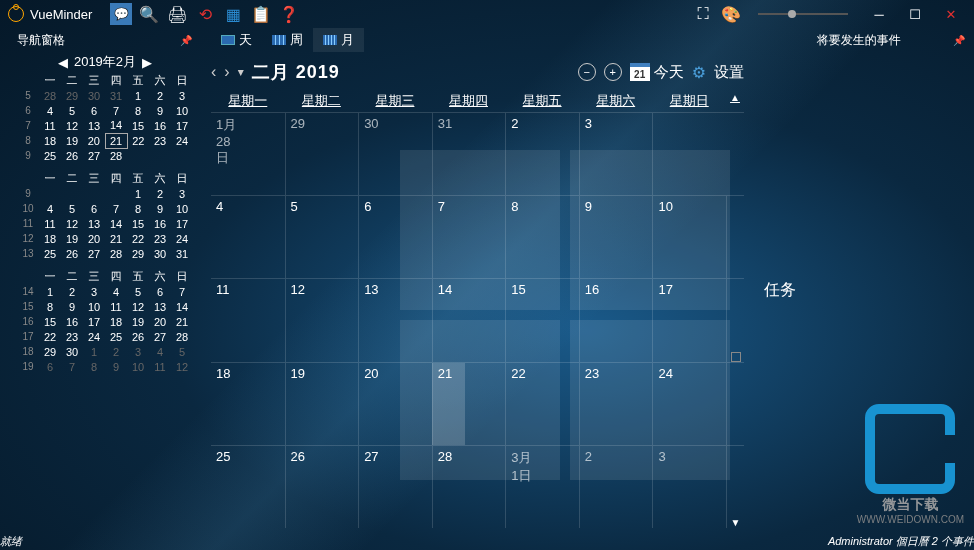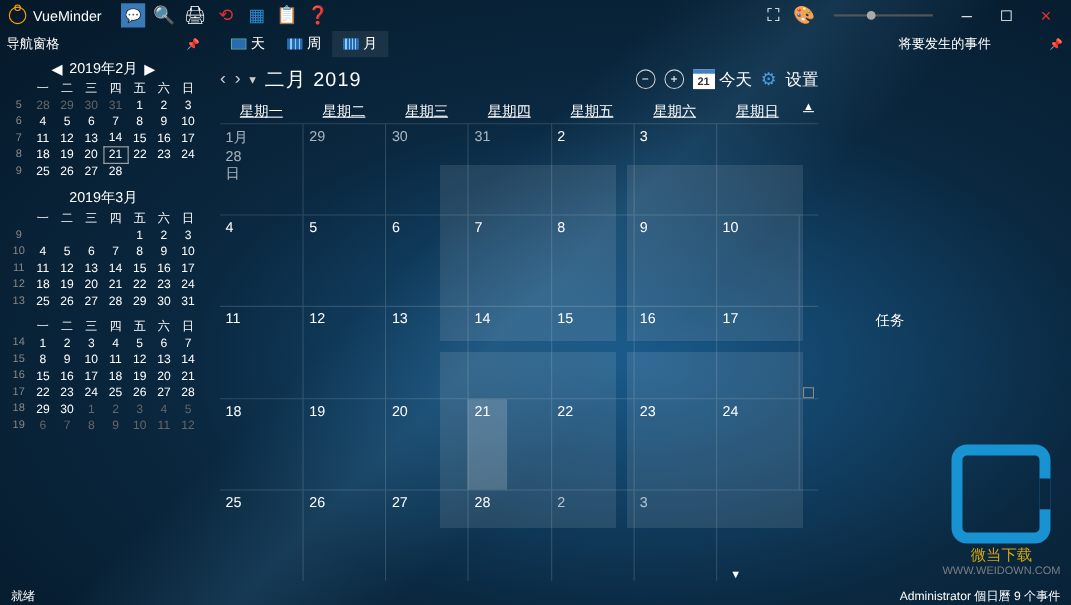--- a/index.html
+++ b/index.html
@@ -16,21 +16,21 @@
 .titlebar{display:flex;align-items:center;height:28px;padding:0 8px;gap:6px;}
 .logo{width:16px;height:16px;border-radius:50%;border:1.5px solid #ffa500;position:relative;}
 .logo::after{content:"";position:absolute;top:-3px;left:4px;width:4px;height:4px;border:1px solid #ffa500;border-radius:50%;}
 .title{font-size:13px;flex:0 0 auto;margin-right:12px;}
 .tb-ico{width:22px;height:22px;display:inline-flex;align-items:center;justify-content:center;cursor:pointer;font-size:16px;}
 .tb-spacer{flex:1;}
 .slider{width:90px;height:2px;background:#555;position:relative;margin:0 10px;}
 .slider::after{content:"";position:absolute;width:8px;height:8px;background:#aaa;border-radius:50%;top:-3px;left:30px;}
 .winbtn{width:30px;display:inline-flex;justify-content:center;cursor:pointer;font-size:13px;}
 .close{color:#e03030;}
-.body{flex:1;display:flex;overflow:hidden;}
+.body{flex:1;display:flex;overflow:hidden;padding-left:11px;}
 .nav{width:188px;padding:4px 6px;overflow:hidden;}
 .nav-hd{display:flex;align-items:center;font-size:12px;margin-bottom:4px;}
 .pin{font-size:10px;margin-left:auto;}
 .mini{margin-bottom:8px;}
 .mini-hd{text-align:center;font-size:13px;display:flex;align-items:center;justify-content:center;gap:6px;margin-bottom:2px;}
 .mini-arr{cursor:pointer;}
 .mini-tbl{width:100%;border-collapse:collapse;font-size:11px;}
 .mini-tbl td{text-align:center;width:22px;height:15px;padding:0;}
 .mini-tbl .wk{color:#888;font-size:10px;}
 .mini-tbl .dim{color:#666;}
@@ -39,21 +39,21 @@
 .tabs{display:flex;gap:0;height:24px;align-items:stretch;padding-left:12px;}
 .tab{display:flex;align-items:center;gap:4px;padding:0 10px;font-size:13px;cursor:pointer;}
 .tab.active{background:rgba(255,255,255,0.08);}
 .tab-ico{display:inline-block;width:14px;height:10px;}
 .ico-day{background:linear-gradient(#2a6ab0,#2a6ab0);border:1px solid #5ab;}
 .ico-week{background:repeating-linear-gradient(90deg,#2a6ab0 0 3px,#8cf 3px 4px);}
 .ico-month{background:repeating-linear-gradient(90deg,#2a6ab0 0 2px,#8cf 2px 3px),repeating-linear-gradient(#2a6ab0 0 2px,#8cf 2px 3px);}
 .cal-tb{display:flex;align-items:center;gap:8px;padding:8px 12px;height:40px;}
 .nav-arr{font-size:16px;cursor:pointer;color:#ccc;}
 .down-arr{cursor:pointer;color:#ccc;}
-.month-lbl{font-size:18px;font-weight:normal;letter-spacing:1px;}
+.month-lbl{font-size:18px;font-weight:bold;letter-spacing:1px;}
 .cal-tb-sp{flex:1;}
 .zoom{width:18px;height:18px;border:1.5px solid #ccc;border-radius:50%;display:inline-flex;align-items:center;justify-content:center;font-size:11px;cursor:pointer;}
 .today-btn{display:flex;align-items:center;gap:4px;cursor:pointer;font-size:15px;}
 .today-ico{width:20px;height:18px;background:#fff;border-top:4px solid #4080c0;color:#333;font-size:10px;display:flex;align-items:center;justify-content:center;font-weight:bold;}
 .gear{font-size:16px;color:#4a9eda;cursor:pointer;}
 .settings-lbl{font-size:15px;cursor:pointer;}
 .grid{flex:1;display:flex;flex-direction:column;padding:0 12px 4px;}
 .dow{display:grid;grid-template-columns:repeat(7,1fr) 18px;height:20px;font-size:13px;text-decoration:underline;}
 .dow>div{text-align:center;}
 .dow .arr-up{font-size:10px;}
@@ -61,27 +61,27 @@
 .week{display:grid;grid-template-columns:repeat(7,1fr) 18px;border-top:1px solid rgba(255,255,255,0.15);gap:40px;}
 .cell{border-left:1px solid rgba(255,255,255,0.15);padding:3px 5px;font-size:13px;position:relative;}
 .cell:first-child{border-left:none;}
 .cell.other{color:rgba(255,255,255,0.65);}
 .cell.today{background:rgba(255,255,255,0.18);}
 .wk-end{border-left:1px solid rgba(255,255,255,0.15);display:flex;align-items:flex-end;justify-content:center;font-size:10px;}
 .sq{width:10px;height:10px;border:1px solid #888;}
 .side{width:218px;display:flex;flex-direction:column;padding:4px 8px;}
 .side-hd{font-size:12px;margin-bottom:4px;text-align:center;display:flex;align-items:center;}
 .side-body{flex:1;}
-.task-hd{font-size:13px;padding:6px 0;margin-left:32px;}
-.status{height:18px;display:flex;align-items:center;padding:0 10px;font-size:11px;}
+.task-hd{font-size:16px;padding:6px 0;}
+.status{height:18px;display:flex;align-items:center;padding:0 0;font-size:11px;font-style:italic;}
 .status-l{flex:1;}
 .brand{position:absolute;right:10px;bottom:25px;text-align:center;z-index:0;opacity:0.9;}
 .brand-ico{width:90px;height:90px;border:10px solid #1a9ee0;border-radius:14px;position:relative;margin:0 auto 2px;}
 .brand-ico::after{content:"";position:absolute;right:-10px;top:30%;width:10px;height:40%;background:#0a2840;}
-.brand-txt{font-size:14px;color:#eab308;font-weight:normal;}
+.brand-txt{font-size:14px;color:#a3a3a3;font-weight:bold;}
 .brand-url{font-size:10px;color:#888;}
 </style>
 </head>
 <body>
 <div class="bg"></div>
 <div class="win-light">
     <div class="wl1"></div>
     <div class="wl2"></div>
     <div class="wl3"></div>
     <div class="wl4"></div>
@@ -179,23 +179,20 @@
                   <td class="">27</td>
                   <td class="">28</td>
                   <td class=""></td>
                   <td class=""></td>
                   <td class=""></td>
                 </tr>
               </tbody>
             </table>
           </div>
           <div class="mini">
-            <div class="mini-hd">
-              <span>2019年3月</span>
-            </div>
             <table class="mini-tbl">
               <tbody>
                 <tr>
                   <td class="wk"></td>
                   <td>一</td>
                   <td>二</td>
                   <td>三</td>
                   <td>四</td>
                   <td>五</td>
                   <td>六</td>
@@ -414,20 +411,21 @@
               <div class="cell">22</div>
               <div class="cell">23</div>
               <div class="cell">24</div>
               <div class="wk-end"></div>
             </div>
             <div class="week">
               <div class="cell">25</div>
               <div class="cell">26</div>
               <div class="cell">27</div>
               <div class="cell">28</div>
+              <div class="cell other">3月1日</div>
               <div class="cell other">2</div>
               <div class="cell other">3</div>
               <div class="wk-end">▼</div>
             </div>
           </div>
       </div>
     </div>
 
     <div class="side">
       <div class="side-hd">
@@ -435,21 +433,21 @@
           <span class="pin">📌</span>
         </div>
       <div class="side-body"></div>
       <div class="task-hd">任务</div>
       <div style="flex:1"></div>
     </div>
   </div>
 
   <div class="status">
     <span class="status-l">就绪</span>
-    <span>Administrator 個日曆 9 个事件</span>
+    <span>Administrator 個日曆 2 个事件</span>
   </div>
 </div>
 
 <div class="brand">
   <div class="brand-ico"></div>
   <div class="brand-txt">微当下载</div>
   <div class="brand-url">WWW.WEIDOWN.COM</div>
 </div>
 
 </body></html>

